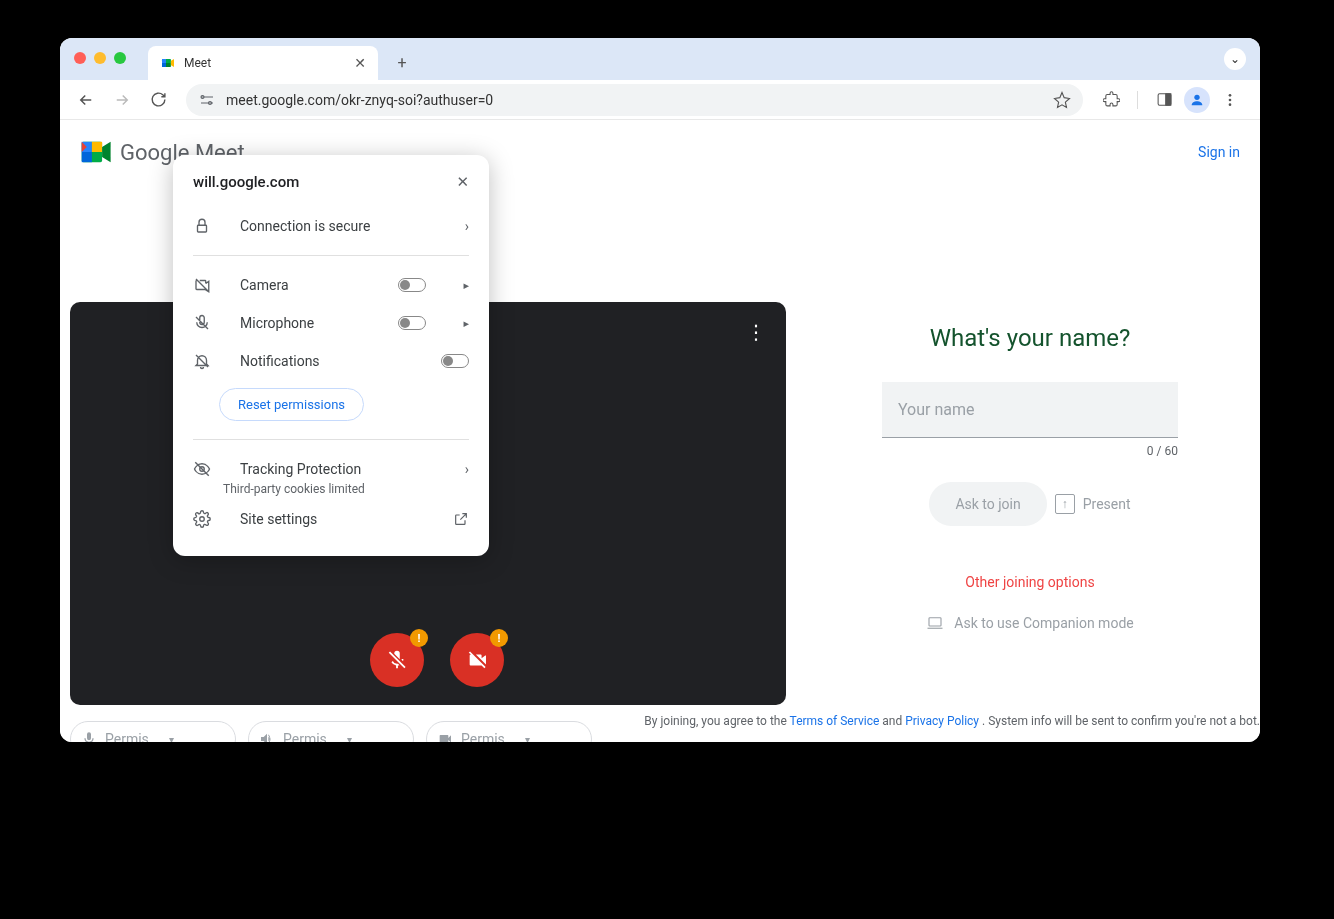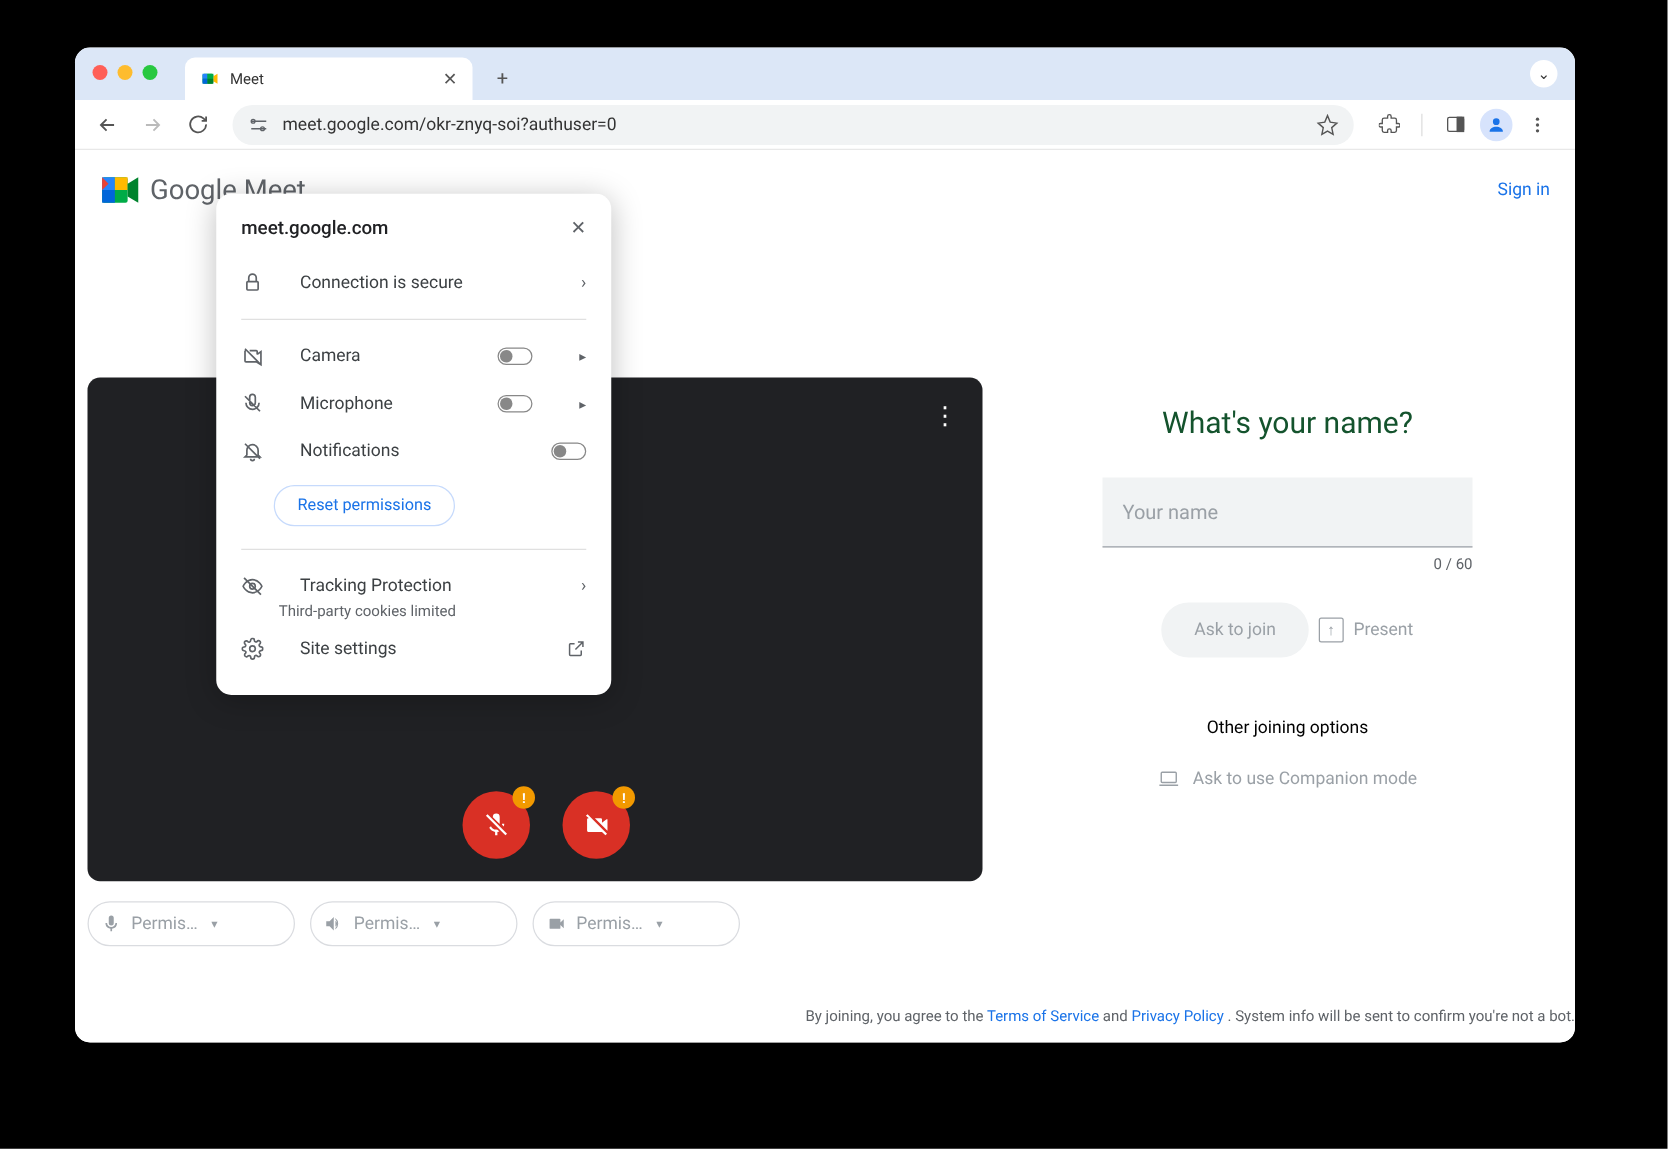--- a/index.html
+++ b/index.html
@@ -1,17 +1,17 @@
 <!DOCTYPE html>
 <html><head>
 <meta charset="utf-8">
 <style>
 *{margin:0;padding:0;box-sizing:border-box;font-family:-apple-system,BlinkMacSystemFont,"Segoe UI",Roboto,Arial,sans-serif}
 body{background:#000;width:1334px;height:919px;position:relative}
-.window{position:absolute;left:60px;top:38px;width:1200px;height:796px;background:#fff;border-radius:12px;overflow:hidden;box-shadow:0 10px 40px rgba(0,0,0,.5)}
+.window{position:absolute;left:60px;top:38px;width:1200px;height:704px;background:#fff;border-radius:12px;overflow:hidden;box-shadow:0 10px 40px rgba(0,0,0,.5)}
 .tab-bar{height:42px;background:#dce7f7;display:flex;align-items:flex-end;padding:0 8px;position:relative}
 .traffic{position:absolute;left:14px;top:14px;display:flex;gap:8px}
 .tl{width:12px;height:12px;border-radius:50%}
 .tl.r{background:#ff5f57}.tl.y{background:#febc2e}.tl.g{background:#28c840}
 .tab{margin-left:80px;background:#fff;border-radius:8px 8px 0 0;display:flex;align-items:center;height:34px;padding:0 12px;gap:8px;min-width:230px;position:relative}
 .meet-ico{width:16px;height:16px}
 .tab-title{font-size:12px;color:#333;flex:1}
 .tab-close{font-size:14px;color:#555;cursor:pointer}
 .newtab{margin-left:10px;width:28px;height:28px;display:flex;align-items:center;justify-content:center;color:#555;font-size:16px;margin-bottom:4px}
 .tab-bar .chev{position:absolute;right:14px;top:10px;width:22px;height:22px;border-radius:50%;background:#fff;display:flex;align-items:center;justify-content:center;font-size:12px;color:#333}
@@ -44,21 +44,21 @@
 .right{flex:1;padding-top:140px;text-align:center}
 .rtitle{font-size:24px;color:#14532d;font-weight:400}
 .name-wrap{width:296px;margin:30px auto 0}
 .name-in{width:100%;height:56px;border:none;border-bottom:1px solid #9aa0a6;background:#f1f3f4;padding:0 16px;font-size:16px;color:#333;outline:none}
 .name-in::placeholder{color:#9aa0a6}
 .counter{text-align:right;font-size:12px;color:#5f6368;margin-top:6px}
 .btn-row{display:flex;justify-content:center;gap:8px;margin-top:24px;align-items:center}
 .ask{background:#f1f3f4;color:#9aa0a6;border:none;padding:14px 26px;border-radius:26px;font-size:14px;cursor:not-allowed}
 .present{display:flex;align-items:center;gap:8px;color:#9aa0a6;font-size:14px;cursor:pointer}
 .present-ico{width:20px;height:20px;border:1.5px solid #9aa0a6;border-radius:2px;display:flex;align-items:center;justify-content:center;font-size:12px}
-.other{margin-top:48px;font-size:14px;color:#000000}
+.other{margin-top:48px;font-size:14px;color:#ef4444}
 .comp{display:flex;align-items:center;justify-content:center;gap:10px;margin-top:24px;color:#9aa0a6;font-size:14px;cursor:pointer}
 .footer{position:absolute;bottom:14px;left:0;right:0;text-align:right;font-size:12px;color:#5f6368}
 .footer a{color:#1a73e8;text-decoration:none}
 .popup{position:absolute;left:113px;top:35px;width:316px;background:#fff;border-radius:12px;box-shadow:0 4px 24px rgba(0,0,0,.25);padding:18px 20px;z-index:100}
 .pop-hdr{display:flex;align-items:center;font-size:15px;color:#202124;font-weight:500;margin-bottom:16px}
 .pop-close{margin-left:auto;cursor:pointer;color:#5f6368}
 .pop-row{display:flex;align-items:center;padding:10px 0;font-size:14px;color:#3c4043;gap:29px}
 .pop-ico{width:18px;height:18px;flex-shrink:0;color:#5f6368}
 .pop-row .arr{margin-left:auto;color:#5f6368}
 .toggle{margin-left:auto;width:28px;height:14px;border-radius:8px;background:#fff;border:1.5px solid #888;position:relative}
@@ -239,21 +239,21 @@
     <div class="footer">
       <span>By joining, you agree to the </span>
       <a href="#">Terms of Service</a>
       <span> and </span>
       <a href="#">Privacy Policy</a>
       <span>. System info will be sent to confirm you're not a bot.</span>
     </div>
 
     <div class="popup">
       <div class="pop-hdr">
-        <span>meet.google.com</span>
+        <span>will.google.com</span>
         <span class="pop-close">✕</span>
       </div>
       <div class="pop-row">
         <svg class="pop-ico" viewBox="0 0 24 24" fill="none" stroke="#5f6368" stroke-width="1.8">
             <rect x="6" y="11" width="12" height="9" rx="1"></rect>
             <path d="M8 11V7a4 4 0 018 0v4"></path>
           </svg>
         <span>Connection is secure</span>
         <span class="arr">›</span>
       </div>

